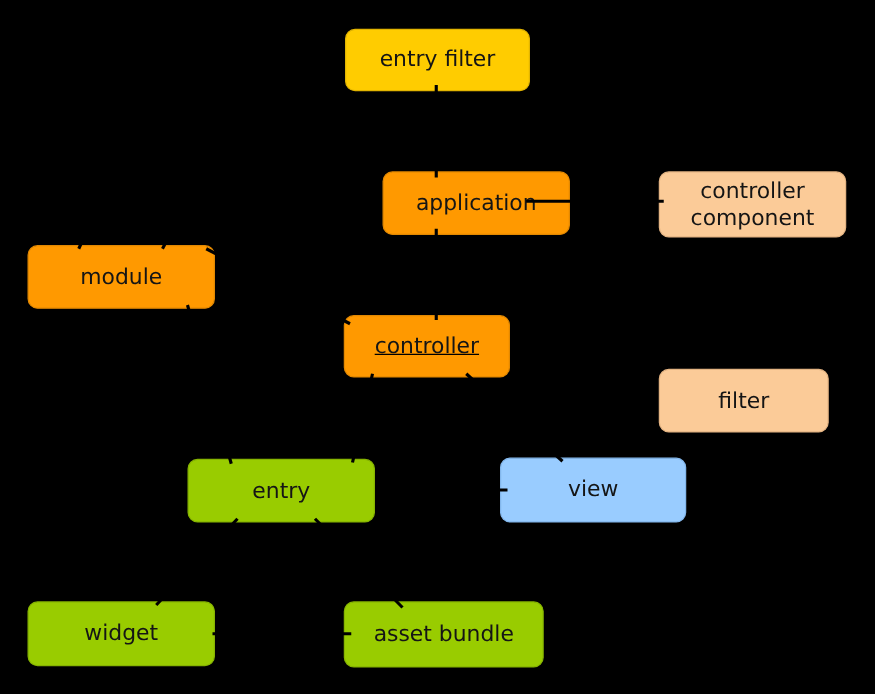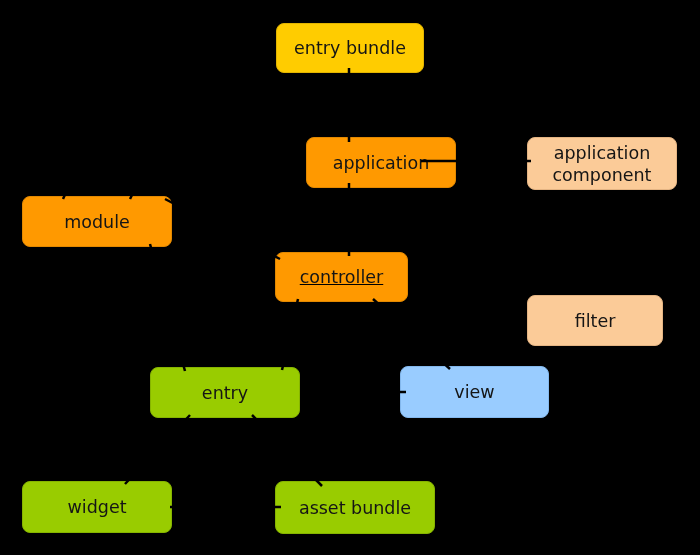--- a/index.html
+++ b/index.html
@@ -50,27 +50,27 @@
       <line x1="165" y1="199" x2="280" y2="259" stroke="#000000" stroke-width="2.5"></line>
       <line x1="150" y1="244" x2="185" y2="371" stroke="#000000" stroke-width="2.5"></line>
       <line x1="298" y1="299" x2="282" y2="370" stroke="#000000" stroke-width="2.5"></line>
       <line x1="373" y1="299" x2="450" y2="369" stroke="#000000" stroke-width="2.5"></line>
       <line x1="303" y1="392" x2="406" y2="392" stroke="#000000" stroke-width="2.5"></line>
       <line x1="190" y1="415" x2="125" y2="484" stroke="#000000" stroke-width="2.5"></line>
       <line x1="252" y1="415" x2="322" y2="486" stroke="#000000" stroke-width="2.5"></line>
       <line x1="170" y1="507" x2="281" y2="507" stroke="#000000" stroke-width="2.5"></line>
     </svg>
 <div class="node" style="left: 276px; top: 23px; width: 148px; height: 50px; background: rgb(255, 204, 0); border-color: rgb(226, 180, 0);">
-      <span>entry bundle</span>
+      <span>entry filter</span>
     </div>
     <div class="node" style="left: 275px; top: 137px; width: 150px; height: 51px; background: rgb(255, 153, 0); border-color: rgb(226, 136, 0); margin-left: 31px;">
       <span>application</span>
     </div>
     <div class="node" style="left: 527px; top: 137px; width: 150px; height: 53px; background: rgb(251, 203, 152); border-color: rgb(228, 180, 131);">
-      <span>application component</span>
+      <span>controller component</span>
     </div>
     <div class="node" style="left: 22px; top: 196px; width: 150px; height: 51px; background: rgb(255, 153, 0); border-color: rgb(226, 136, 0);">
       <span>module</span>
     </div>
     <div class="node" style="left: 275px; top: 252px; width: 133px; height: 50px; background: rgb(255, 153, 0); border-color: rgb(226, 136, 0); text-decoration: underline;">
       <span>controller</span>
     </div>
     <div class="node" style="left: 527px; top: 252px; width: 136px; height: 51px; background: rgb(251, 203, 152); border-color: rgb(228, 180, 131); margin-top: 43px;">
       <span>filter</span>
     </div>

